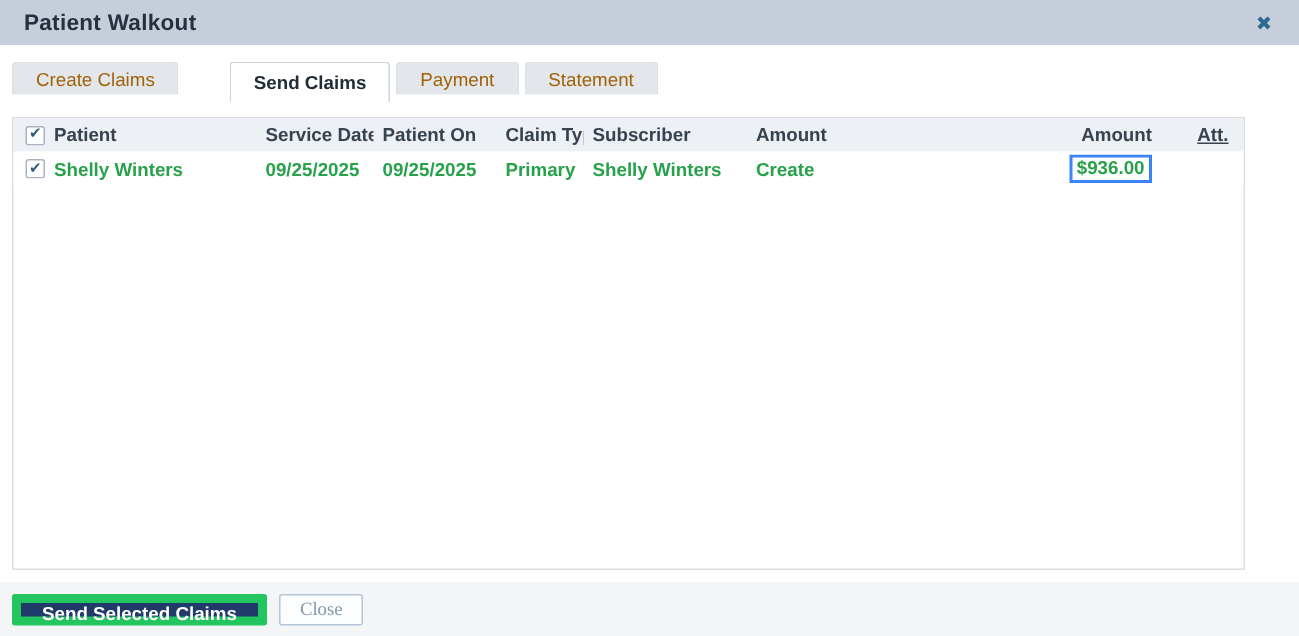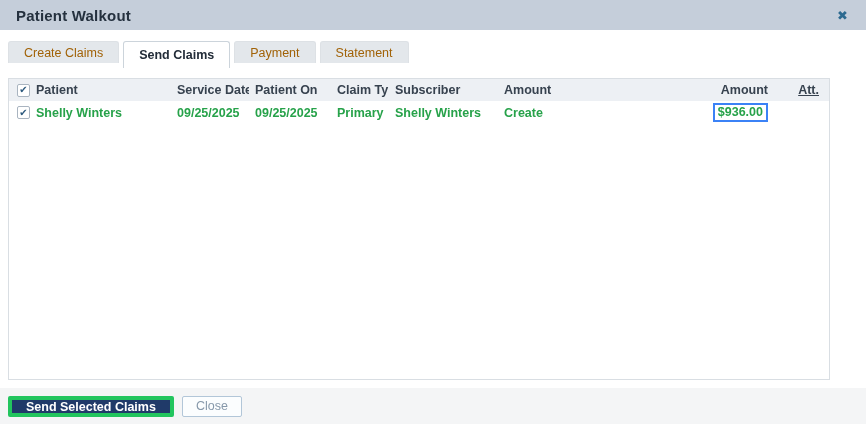--- a/index.html
+++ b/index.html
@@ -42,21 +42,21 @@
     display: flex; align-items: center;
     cursor: pointer; white-space: nowrap;
   }
   .tab.active {
     background: #ffffff;
     border: 1px solid #ccd4db;
     border-bottom: none;
     height: 27px;
     color: #232d39;
     font-weight: 700;
-    position: relative; z-index: 2;
+    position: relative; z-index: 2; margin-left: 30px;
   }
 
   
   .table {
     position: absolute; top: 78px; left: 8px; width: 822px; height: 302px;
     border: 1px solid #d9dee3;
     background: #ffffff;
   }
   .trow {
     display: grid;
@@ -100,33 +100,33 @@
   
   .footer {
     position: absolute; left: 0; right: 0; top: 388px; height: 36px;
     background: #f4f5f6;
     display: flex; align-items: center;
     padding-left: 8px;
   }
   .btn-primary {
     background: #203a69;
     color: #ffffff;
-    border: 4px solid #22c55e;
+    border: 6px solid #22c55e;
     font-family: "Liberation Sans", sans-serif;
     font-size: 12.5px; font-weight: 700;
     height: 21px; padding: 0 14px;
     border-radius: 2px;
     cursor: pointer;
     margin-right: 8px;
   }
   .btn-secondary {
     background: #fbfdfe;
     color: #8698aa;
     border: 1px solid #b2c6d8;
-    font-family: Liberation Sans, sans-serif;
+    font-family: Liberation Serif, serif;
     font-size: 12.5px;
     height: 21px; padding: 0 13px;
     border-radius: 2px;
     cursor: pointer;
   }
 </style>
 </head>
 <body>
 
 <div class="titlebar">

